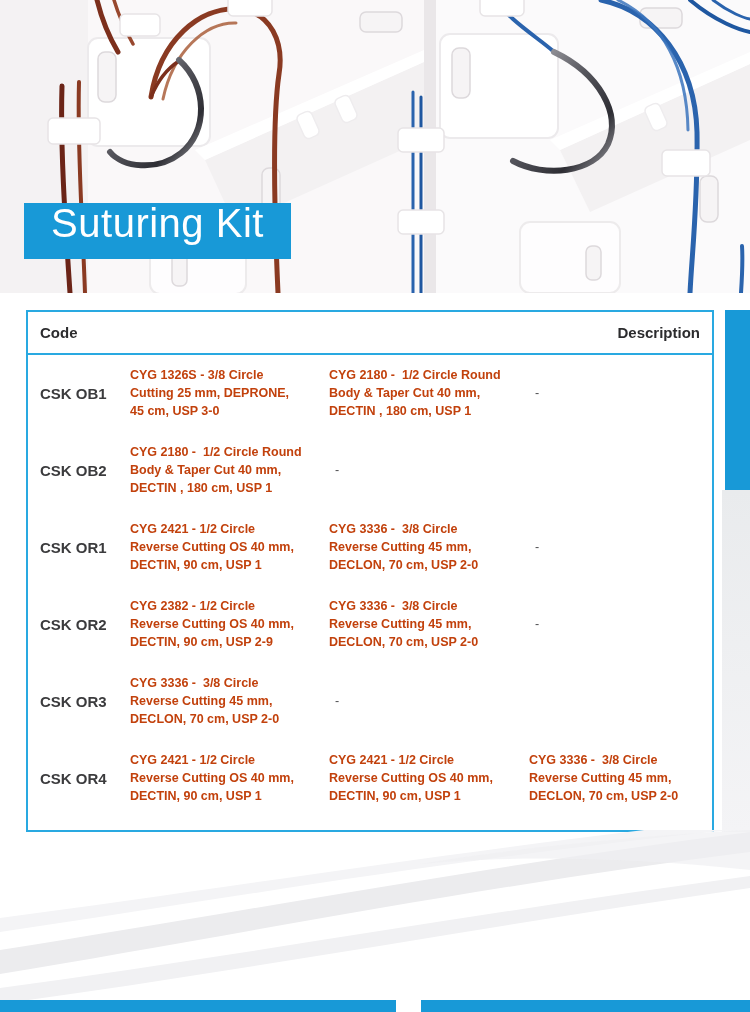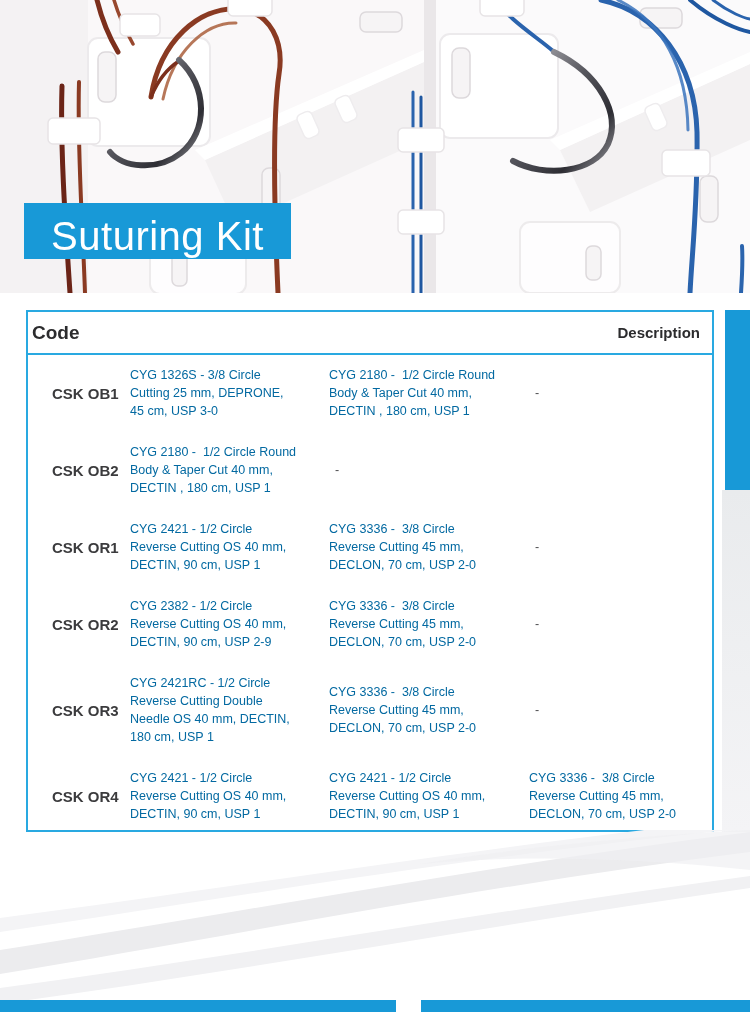--- a/index.html
+++ b/index.html
@@ -9,54 +9,54 @@
     background:#ffffff;
     overflow:hidden;
     font-family:"Liberation Sans", sans-serif;
   }
   
   .photo{position:absolute;left:0;top:0;width:750px;height:293px;}
   
   .banner{
     position:absolute;left:24px;top:203px;width:267px;height:56px;
     background:#1899d7;
-    display:flex;align-items:flex-end;justify-content:center;
+    display:flex;align-items:flex-start;justify-content:center;
   }
   .banner span{
     color:#ffffff;font-size:40px;font-weight:400;letter-spacing:.5px;
     line-height:1;padding-bottom:3px;
   }
   
   .strip-blue{position:absolute;left:725px;top:310px;width:25px;height:180px;background:#1899d7;}
   .strip-gray{position:absolute;left:722px;top:490px;width:28px;height:342px;
     background:linear-gradient(to bottom,#e9ebed,#f4f4f6);}
   
   .table{
     position:absolute;left:26px;top:310px;width:688px;height:522px;
     border:2px solid #29a9e1;background:#ffffff;
     box-sizing:border-box;overflow:hidden;
   }
   .thead{
     display:grid;grid-template-columns:102px 199px 200px 1fr;
     height:41px;align-items:center;
     border-bottom:2px solid #29a9e1;
   }
-  .th-code{padding-left:4px;font-size:19px;font-weight:700;color:#2c2c2e;}
+  .th-code{padding-left:12px;font-size:15px;font-weight:700;color:#2c2c2e;}
   .th-desc{grid-column:2 / 5;text-align:right;font-size:15px;font-weight:700;color:#2c2c2e;
     transform:translateX(-12px);}
   .trow{
     display:grid;grid-template-columns:102px 199px 200px 1fr;
     align-items:center;
     padding:11px 0 12px 0;
   }
   .trow:first-of-type{padding-top:13px;}
-  .cell-code{padding-left:24px;font-size:15px;font-weight:700;color:#3b3b3d;}
+  .cell-code{padding-left:12px;font-size:15px;font-weight:700;color:#3b3b3d;}
   .cell-desc{
-    font-size:12.5px;line-height:18px;color:#0369a1;
-    white-space:pre-wrap;padding-right:10px;
+    font-size:12.5px;line-height:18px;color:#c2410c;
+    white-space:pre-wrap;padding-right:10px;font-weight:bold;
   }
   .cell-dash{font-size:12.5px;color:#4e4e51;padding-left:6px;}
   
   .swoosh{position:absolute;left:0;top:830px;width:750px;height:182px;}
   .footer-bar-left{position:absolute;left:0;top:1000px;width:396px;height:12px;background:#1899d7;}
   .footer-bar-right{position:absolute;left:421px;top:1000px;width:329px;height:12px;background:#1899d7;}
 </style>
 </head>
 <body>
 
@@ -188,24 +188,20 @@
 Reverse Cutting OS 40 mm,
 DECTIN, 90 cm, USP 2-9</div>
       <div class="cell-desc">CYG 3336 -  3/8 Circle
 Reverse Cutting 45 mm,
 DECLON, 70 cm, USP 2-0</div>
       <div class="cell-dash">-</div>
     </div>
 
     <div class="trow">
       <div class="cell-code">CSK OR3</div>
-      <div class="cell-desc">CYG 2421RC - 1/2 Circle
-Reverse Cutting Double
-Needle OS 40 mm, DECTIN,
-180 cm, USP 1</div>
       <div class="cell-desc">CYG 3336 -  3/8 Circle
 Reverse Cutting 45 mm,
 DECLON, 70 cm, USP 2-0</div>
       <div class="cell-dash">-</div>
     </div>
 
     <div class="trow">
       <div class="cell-code">CSK OR4</div>
       <div class="cell-desc">CYG 2421 - 1/2 Circle
 Reverse Cutting OS 40 mm,

